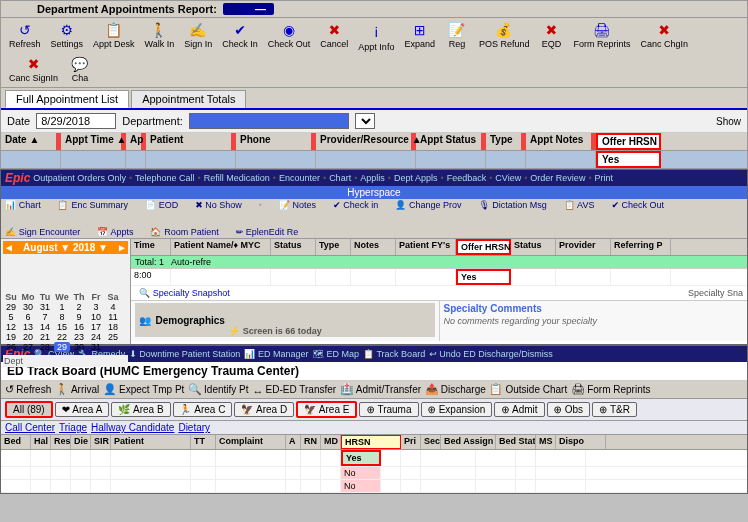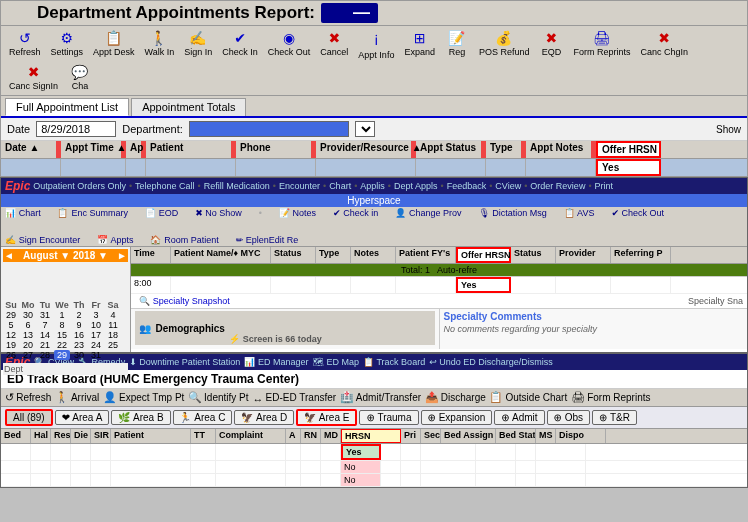--- a/index.html
+++ b/index.html
@@ -2,21 +2,21 @@
 <html><head>
   <meta charset="utf-8">
   <style>
     * { margin: 0; padding: 0; box-sizing: border-box; }
     body { font-family: Arial, sans-serif; font-size: 11px; background: #c0c0c0; width: 748px; height: 522px; overflow: hidden; }
 
     
     .section1 { background: #f0f0f0; border: 1px solid #999; width: 748px; }
     
     .title-bar1 { background: #d4d0c8; padding: 2px 4px; display: flex; align-items: center; gap: 6px; border-bottom: 1px solid #999; }
-    .title-bar1 span { font-size: 17px; font-weight: bold; padding-left: 32px; }
+    .title-bar1 span { font-size: 11px; font-weight: bold; padding-left: 32px; }
     .title-label { background: #00008b; color: white; padding: 0 8px; font-size: 11px; border-radius: 2px; }
 
     .toolbar1 { background: #d4d0c8; padding: 3px 4px; display: flex; align-items: flex-start; gap: 2px; border-bottom: 1px solid #999; flex-wrap: wrap; }
     .tb-btn { display: flex; flex-direction: column; align-items: center; cursor: pointer; padding: 1px 4px; min-width: 32px; font-size: 9px; color: #000; text-align: center; }
     .tb-icon { font-size: 14px; margin-bottom: 1px; }
     .tb-icon.blue { color: #0000cd; }
     .tb-icon.red { color: #cc0000; }
 
     .tabs1 { background: #d4d0c8; display: flex; border-bottom: 2px solid #0000cd; padding: 2px 4px 0; gap: 2px; }
     .tab { padding: 2px 10px; border: 1px solid #999; border-bottom: none; cursor: pointer; font-size: 11px; background: #e8e8e8; }
@@ -57,21 +57,21 @@
     .cal-row { display: flex; gap: 1px; }
     .cal-cell { width: 16px; text-align: center; padding: 0 1px; cursor: pointer; }
     .cal-cell.header { color: #555; font-weight: bold; margin-top: 36px; }
     .cal-cell.today { background: #4169e1; color: white; border-radius: 2px; }
     .dept-field { background: #f0f0f0; border: none; font-size: 9px; color: #555; padding: 1px; width: 100%; margin-top: 3px; }
 
     .schedule-main { flex: 1; overflow: hidden; }
     .schedule-header { background: #d4d0c8; display: flex; border-bottom: 1px solid #999; font-size: 9px; font-weight: bold; }
     .sh-cell { padding: 1px 3px; border-right: 1px solid #aaa; white-space: nowrap; }
     .sh-cell.offer-hrsn { background: white; border: 2px solid red; }
-    .total-row { background: #4d7c0f; font-size: 9px; padding: 1px 4px; border-bottom: 1px solid #ccc; text-align: center; }
+    .total-row { background: #86efac; font-size: 9px; padding: 1px 4px; border-bottom: 1px solid #ccc; text-align: left; }
     .schedule-row { display: flex; font-size: 9px; border-bottom: 1px solid #eee; min-height: 14px; }
     .sc-cell { padding: 1px 3px; border-right: 1px solid #eee; }
     .sc-cell.yes-highlight { background: white; border: 2px solid red; color: #000; font-weight: bold; }
     .specialty-snap { font-size: 9px; color: #0000cd; cursor: pointer; padding: 2px 4px; }
     .specialty-snap::before { content: "🔍 "; }
 
     .demo-comments { display: flex; background: #f8f8f8; border-top: 1px solid #ccc; }
     .demo-box { flex: 1; border-right: 1px solid #ccc; padding: 2px 4px; }
     .demo-title { background: #d4d0c8; font-size: 10px; font-weight: bold; padding: 1px 4px; margin-bottom: 2px; display: flex; align-items: center; gap: 4px; }
     .screen-info { font-size: 9px; color: #555; margin-top: 22px; }
@@ -452,20 +452,26 @@
     <div class="area-tab">🏃 Area C</div>
     <div class="area-tab">🦅 Area D</div>
     <div class="area-tab red-border">🦅 Area E</div>
     <div class="area-tab">⊕ Trauma</div>
     <div class="area-tab">⊕ Expansion</div>
     <div class="area-tab">⊕ Admit</div>
     <div class="area-tab">⊕ Obs</div>
     <div class="area-tab">⊕ T&amp;R</div>
   </div>
 
+  <div class="sub-tabs">
+    <span class="sub-tab-item">Call Center</span>
+    <span class="sub-tab-item">Triage</span>
+    <span class="sub-tab-item">Hallway Candidate</span>
+    <span class="sub-tab-item">Dietary</span>
+  </div>
 
   <div class="ed-grid-header">
     <div class="ed-gh-cell" style="width:30px">Bed</div>
     <div class="ed-gh-cell" style="width:20px">Hal</div>
     <div class="ed-gh-cell" style="width:20px">Res</div>
     <div class="ed-gh-cell" style="width:20px">Die</div>
     <div class="ed-gh-cell" style="width:20px">SIR</div>
     <div class="ed-gh-cell" style="width:80px">Patient</div>
     <div class="ed-gh-cell" style="width:25px">TT</div>
     <div class="ed-gh-cell" style="width:70px">Complaint</div>

